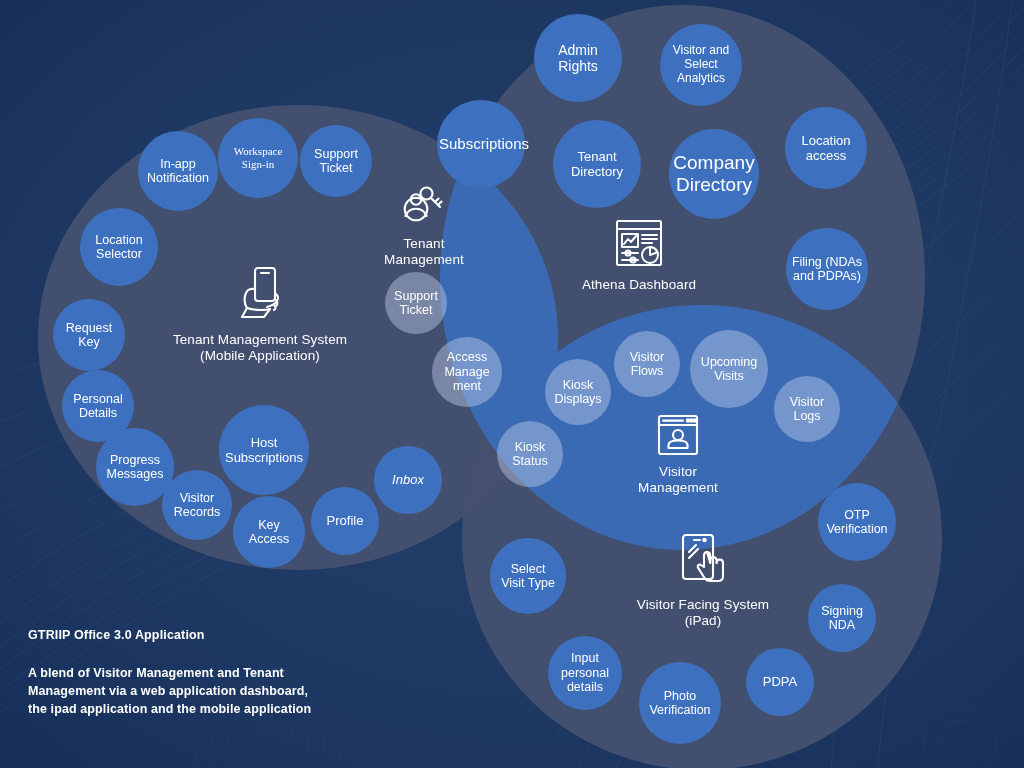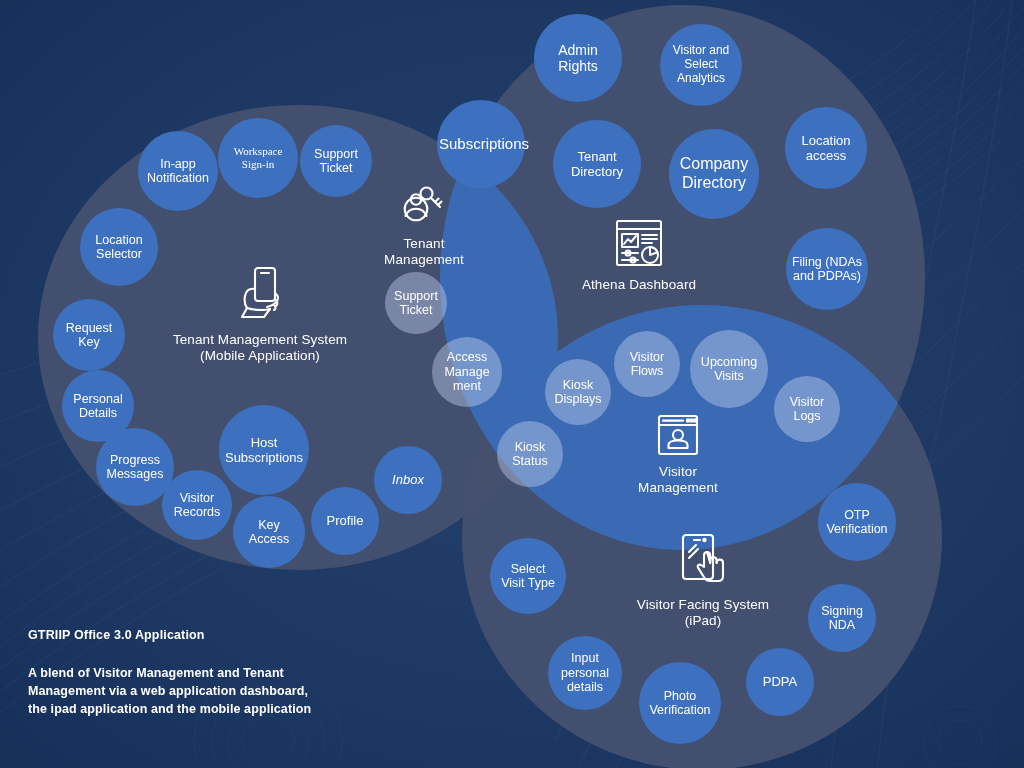--- a/index.html
+++ b/index.html
@@ -185,21 +185,21 @@
 Select
 Analytics</span>
       </div>
       <div class="bubble" style="left: 437px; top: 100px; width: 88px; height: 88px; font-size: 15px;">
         <span style="white-space: pre-line;">Subscriptions</span>
       </div>
       <div class="bubble" style="left: 553px; top: 120px; width: 88px; height: 88px; font-size: 13px;">
         <span style="white-space: pre-line;">Tenant
 Directory</span>
       </div>
-      <div class="bubble" style="left: 669px; top: 129px; width: 90px; height: 90px; font-size: 16px;">
+      <div class="bubble" style="left: 669px; top: 129px; width: 90px; height: 90px; font-size: 19px;">
         <span style="white-space: pre-line;">Company
 Directory</span>
       </div>
       <div class="bubble" style="left: 785px; top: 107px; width: 82px; height: 82px; font-size: 13px;">
         <span style="white-space: pre-line;">Location
 access</span>
       </div>
       <div class="bubble" style="left: 786px; top: 228px; width: 82px; height: 82px; font-size: 12.5px;">
         <span style="white-space: pre-line;">Filing (NDAs
 and PDPAs)</span>

